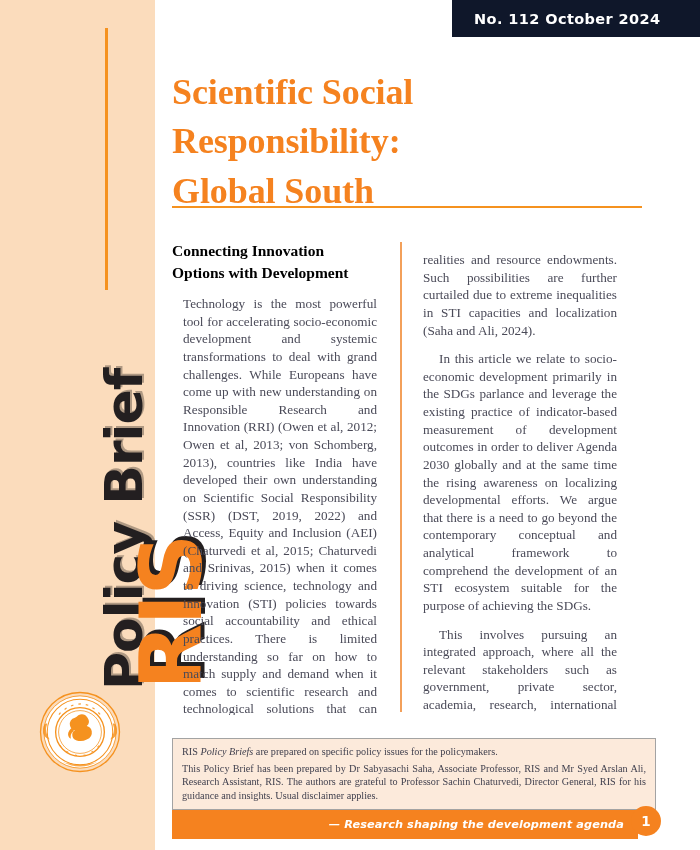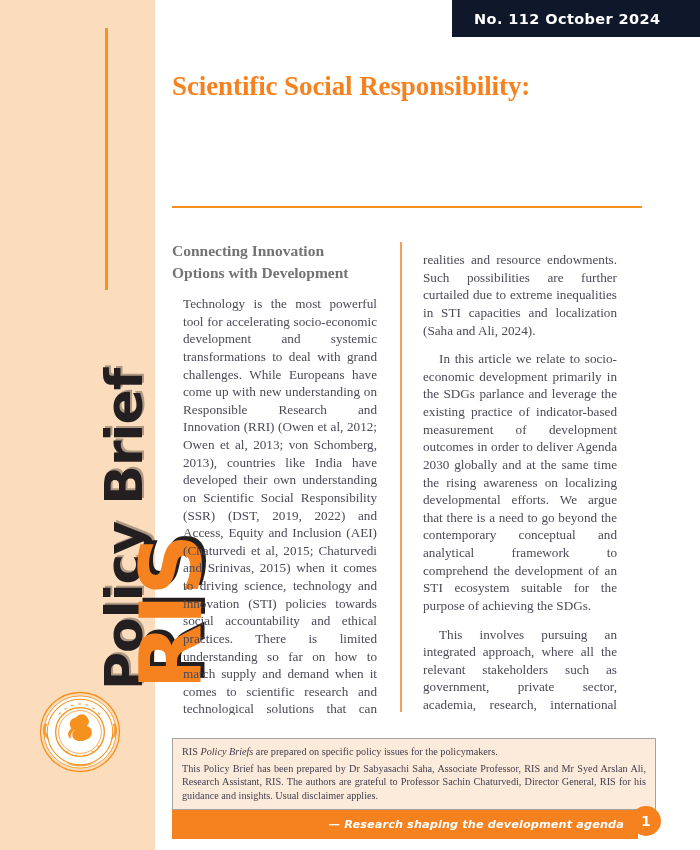--- a/index.html
+++ b/index.html
@@ -113,21 +113,21 @@
   }
 
   .doc-title {
     position: absolute;
     left: 0;
     top: 68px;
     width: 470px;
     color: #F5821F;
     font-family: "Liberation Serif", serif;
     font-weight: bold;
-    font-size: 27px;
+    font-size: 36px;
     line-height: 1.37;
     letter-spacing: -0.1px;
   }
   .title-rule {
     position: absolute;
     left: 0;
     top: 206px;
     width: 470px;
     height: 2px;
     background: #F5921F;
@@ -154,21 +154,21 @@
   .col-divider {
     position: absolute;
     left: 228px;
     top: 2px;
     width: 1.5px;
     height: 470px;
     background: #F3A05A;
   }
 
   .section-head {
-    color: #737373;
+    color: #000000;
     font-family: "Liberation Serif", serif;
     font-weight: bold;
     font-size: 15.5px;
     line-height: 1.42;
     margin: 0 0 7px 0;
   }
 
   .body-p {
     color: #4A4A58;
     font-family: "Liberation Serif", serif;
@@ -285,20 +285,21 @@
       </g>
     </svg>
   </div>
 
   <div class="issue-badge">No. 112 October 2024</div>
 
   <div class="content">
 
     <div class="doc-title">
       <div>Scientific Social Responsibility:</div>
+      <div>Global South</div>
     </div>
     <div class="title-rule"></div>
 
     <div class="cols">
       <div class="col-divider"></div>
 
       <div class="col col-left">
         <div class="section-head">
           <div>Connecting Innovation</div>
           <div>Options with Development</div>

